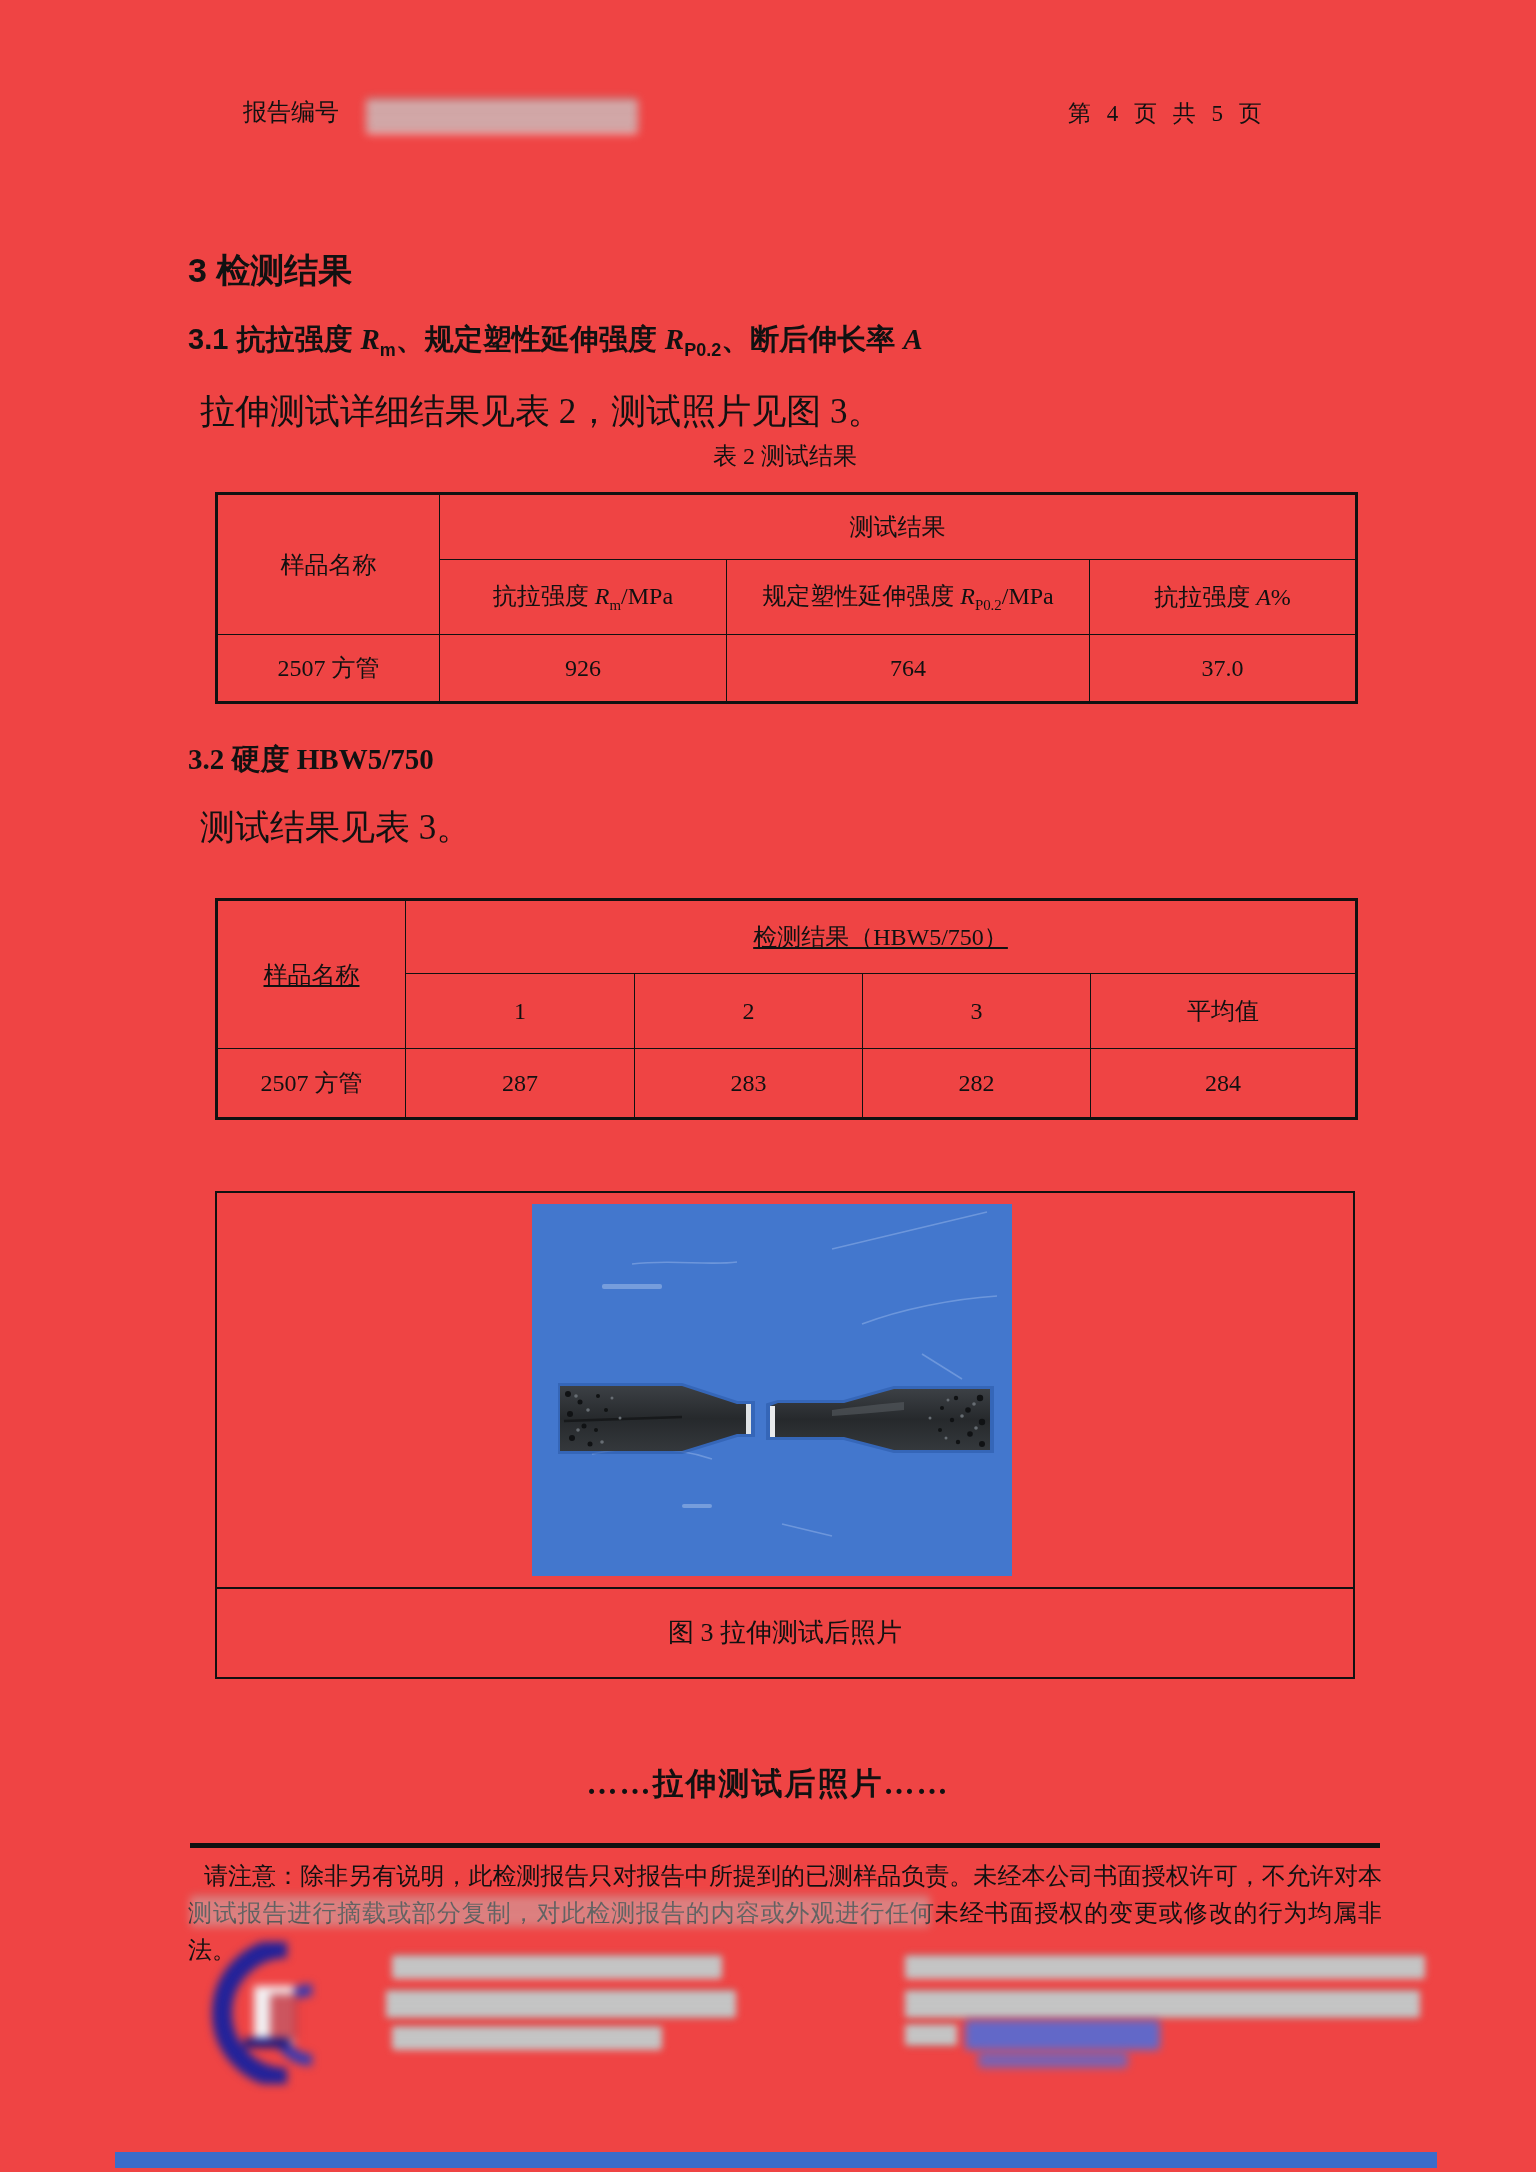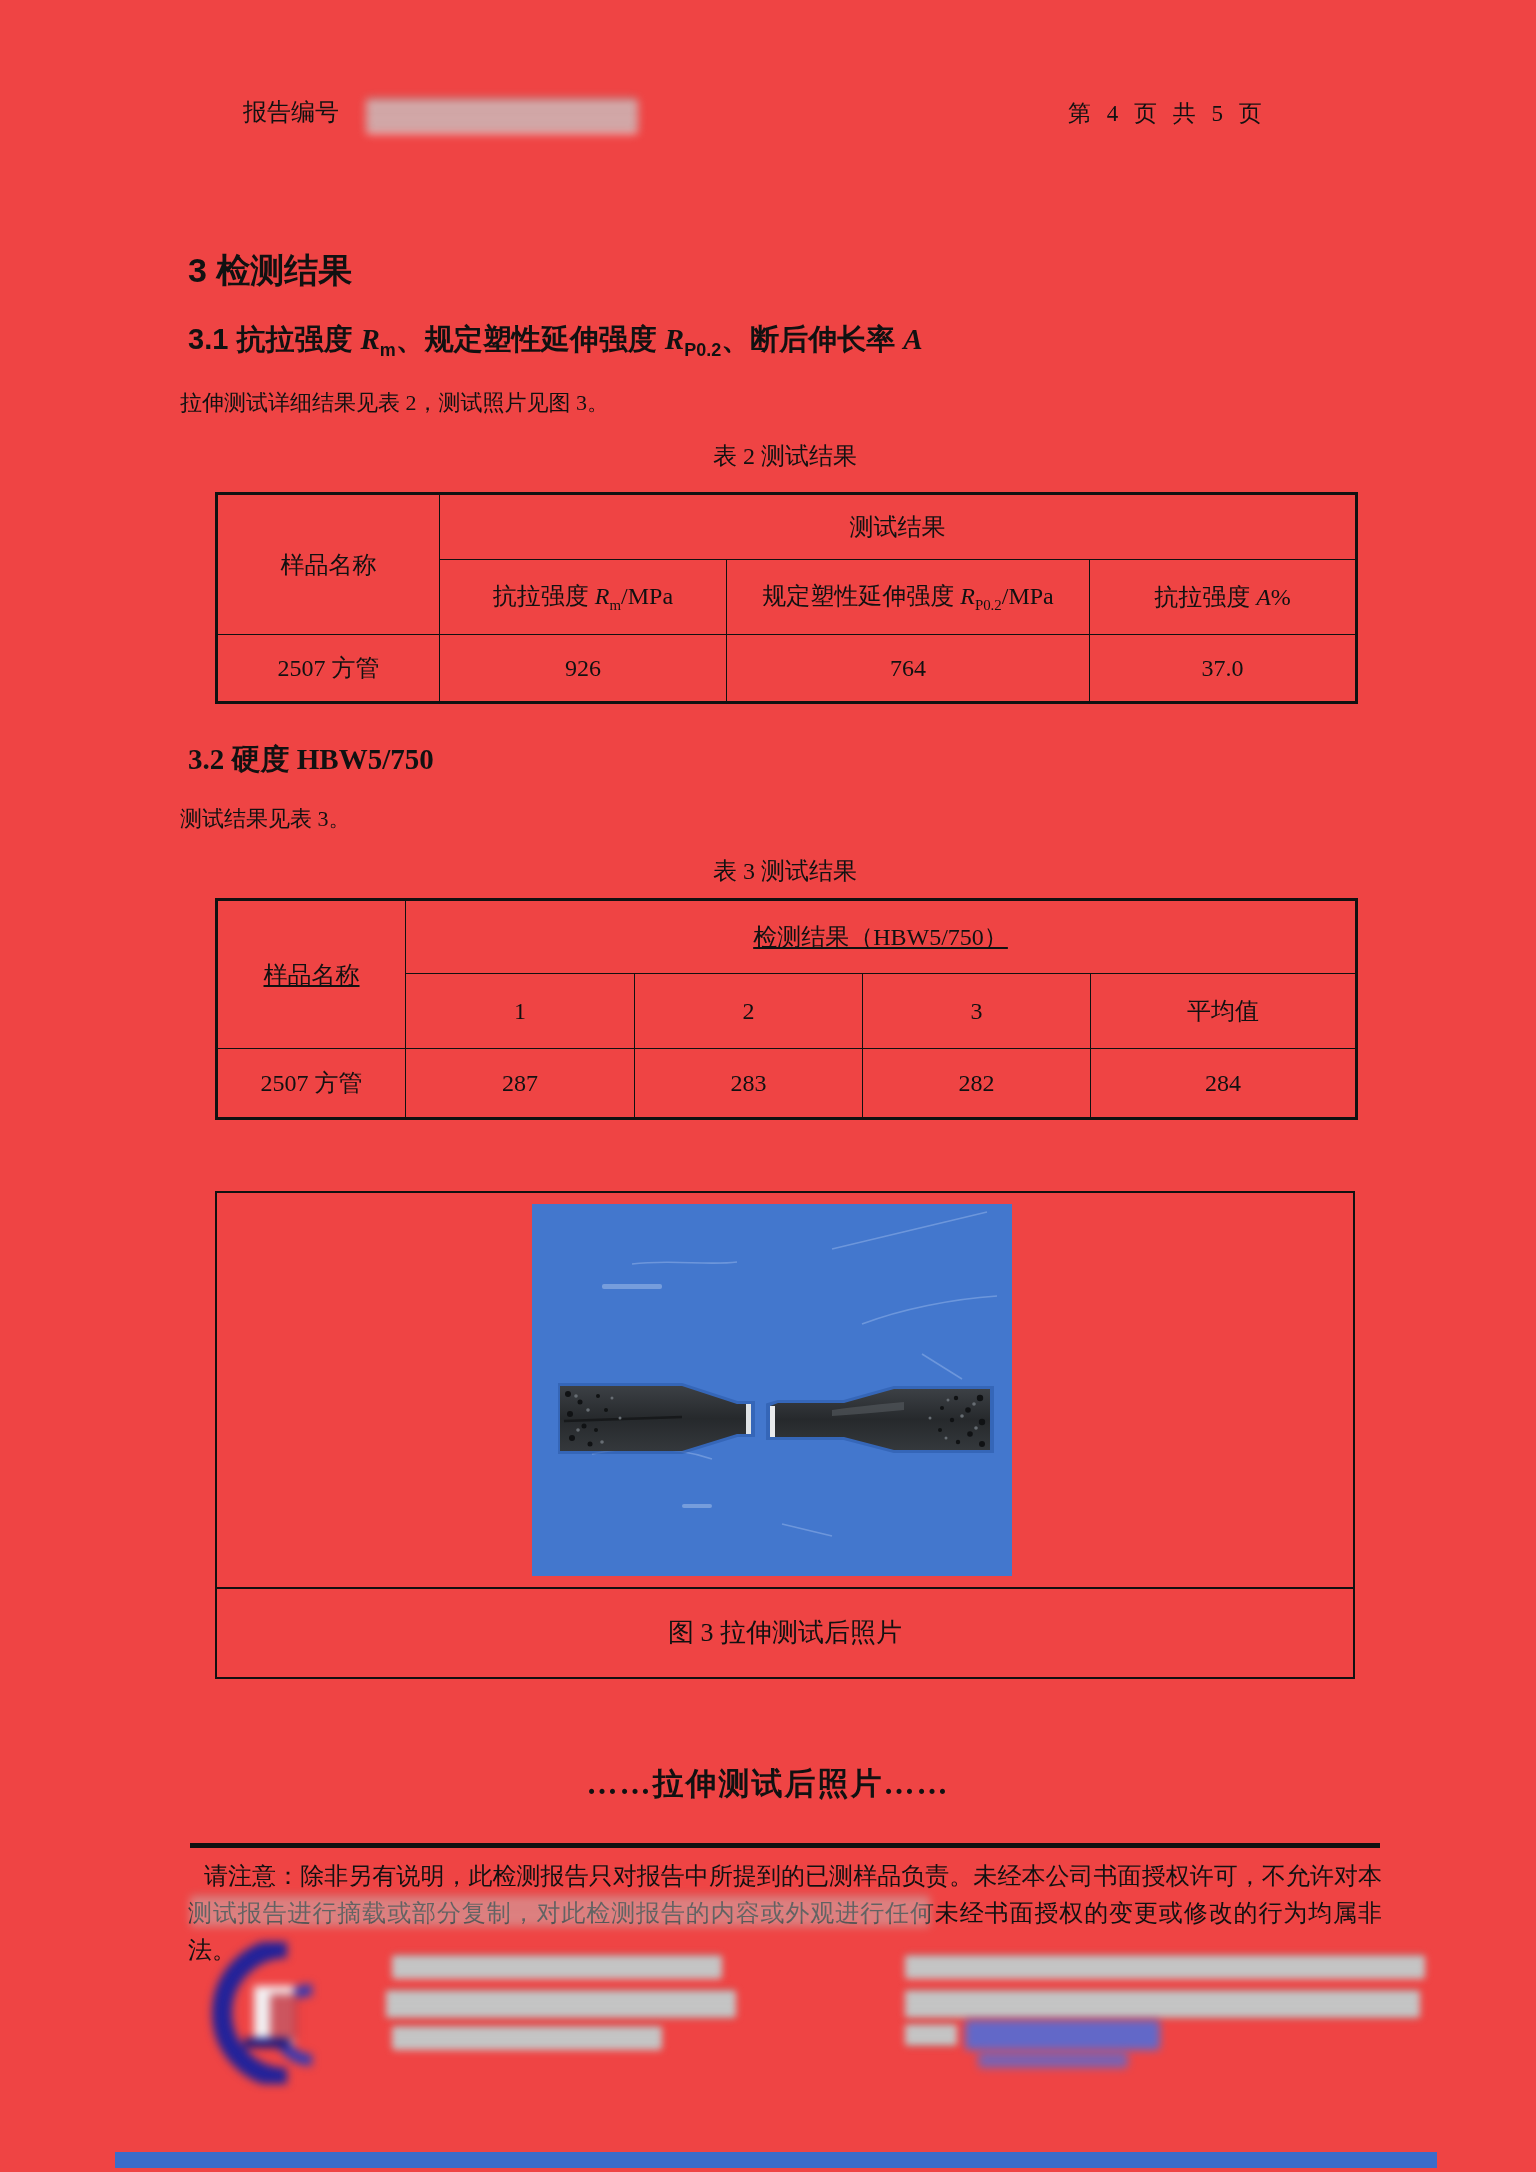--- a/index.html
+++ b/index.html
@@ -18,21 +18,21 @@
   }
   .hdr-smudge{left:366px;top:98px;width:272px;height:36px;}
   
   .h-main{left:188px;top:248px;font-size:34px;font-weight:bold;
     font-family:"Liberation Sans","DejaVu Sans",sans-serif;}
   .h-sub1{left:188px;top:320px;font-size:29px;font-weight:bold;
     font-family:"Liberation Sans","DejaVu Sans",sans-serif;white-space:nowrap;}
   .h-sub1 i, .ital{font-family:"Liberation Serif","DejaVu Serif",serif;font-style:italic;}
   sub{font-size:.62em;}
   .h-sub2{left:188px;top:740px;font-size:29px;font-weight:bold;}
-  .body-p{left:180px;font-size:22px;}
+  .body-p{left:200px;font-size:35px;}
   .p1{top:388px;} .p2{top:804px;}
   .tbl-caption{left:215px;width:1140px;text-align:center;font-size:24px;}
   .cap2{top:440px;} .cap3{top:855px;}
   
   table.rpt{position:absolute;left:215px;width:1140px;border-collapse:collapse;
     table-layout:fixed;font-size:24px;}
   .t2{top:492px;} .t3{top:898px;}
   table.rpt td{border:1.6px solid #111;text-align:center;vertical-align:middle;padding:0;}
   table.rpt{border:3px solid #111;}
   .t2 tr.r1 td{height:64px;} .t2 tr.r2 td{height:74px;} .t2 tr.r3 td{height:66px;}
@@ -103,21 +103,20 @@
       <td>926</td>
       <td>764</td>
       <td>37.0</td>
     </tr>
   </tbody>
     </table>
 
   <div class="abs h-sub2">3.2 硬度 HBW5/750</div>
   <div class="abs body-p p2">测试结果见表 3。</div>
 
-  <div class="abs tbl-caption cap3">表 3  测试结果</div>
 
   <table class="rpt t3">
     <colgroup>
         <col style="width:189px">
         <col style="width:229px">
         <col style="width:228px">
         <col style="width:228px">
         <col style="width:266px">
       </colgroup>
     <tbody>

